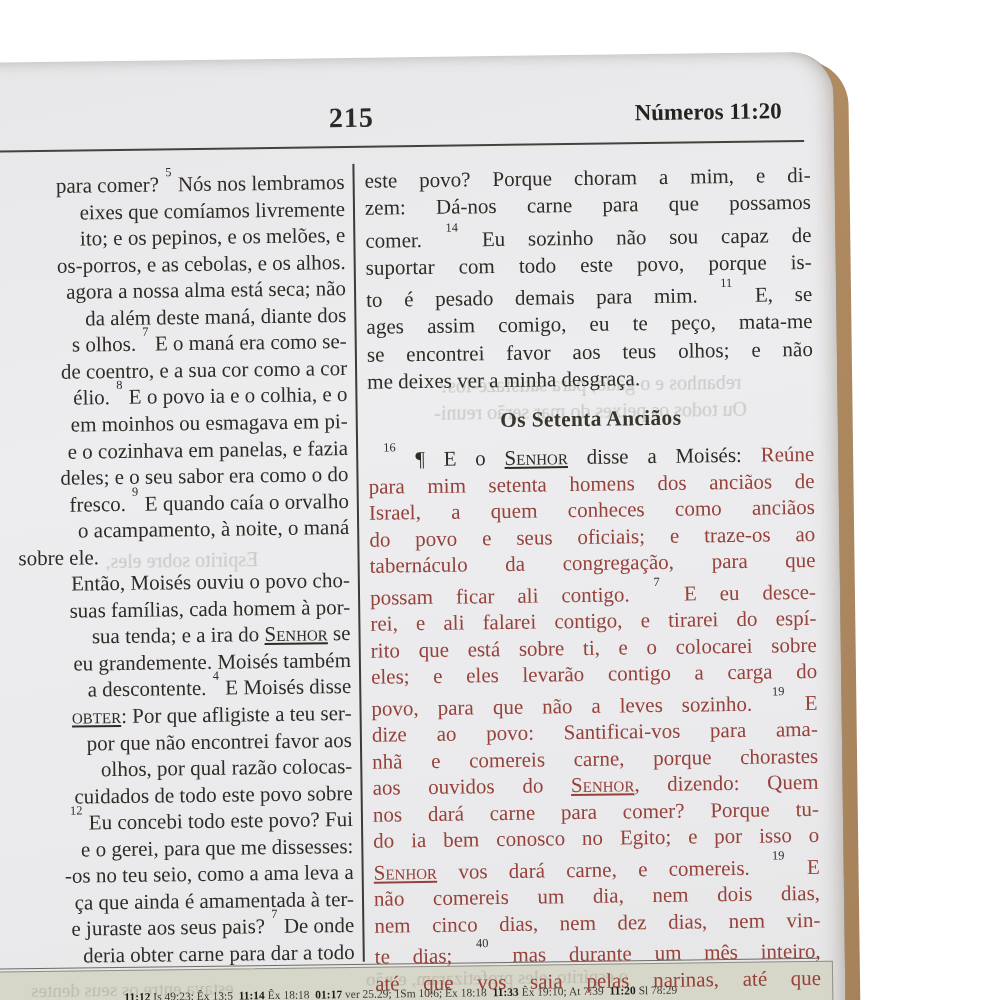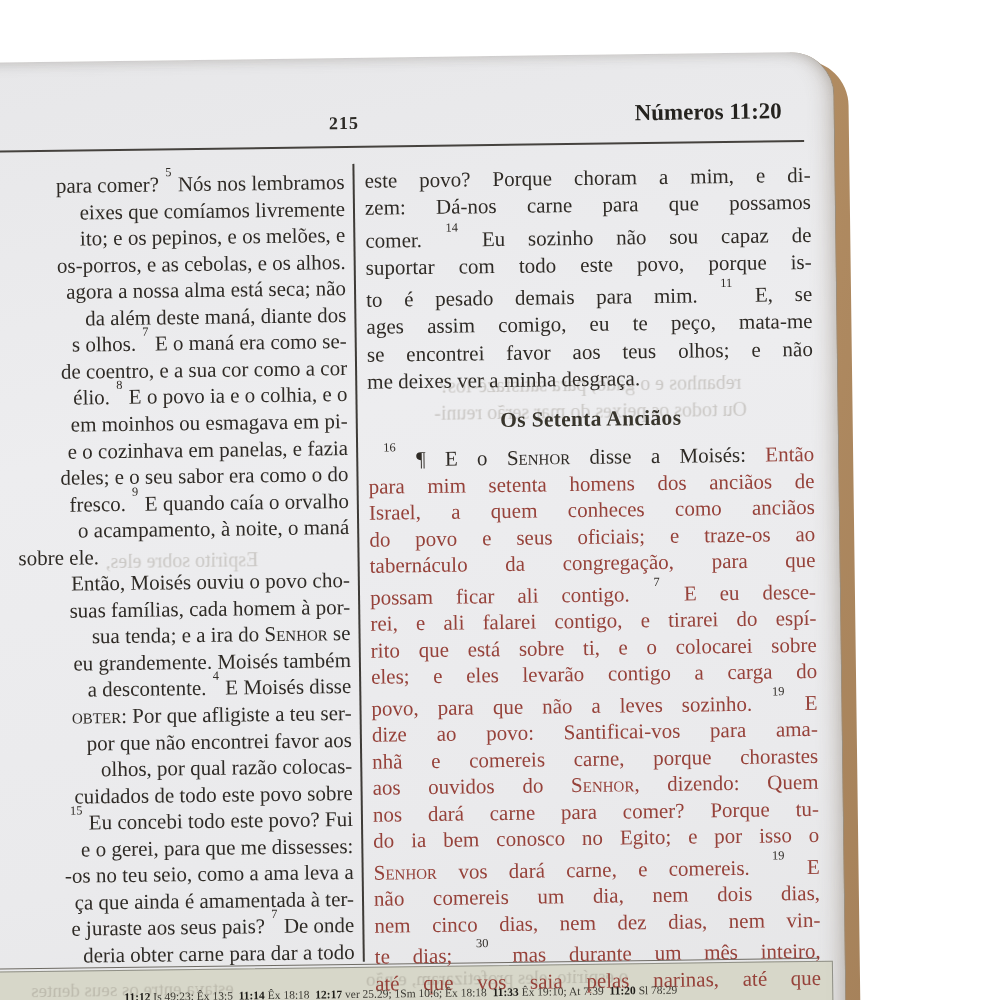--- a/index.html
+++ b/index.html
@@ -22,40 +22,40 @@
     position:absolute;left:-76px;top:58px;width:909px;height:1060px;
     background:linear-gradient(170deg,#e7e7e9 0%,#ededef 35%,#eaeaec 70%,#e4e4e5 100%);
     border-radius:0 44px 0 0;
     border-right:1px solid #9a8e7d;
     box-shadow:inset -16px 0 22px -14px rgba(110,95,75,.45), inset 0 10px 14px -10px rgba(120,115,105,.35);
     transform:rotate(-0.75deg);transform-origin:420px 0;
     color:var(--ink);
   }
   .sliver{position:absolute;left:-4px;top:68px;width:10px;height:30px;background:#5d594f;transform:rotate(-6deg);}
 
-  .pnum{position:absolute;left:404px;top:44px;font-size:18px;font-weight:bold;color:#2c2a26;letter-spacing:1px;margin-top:11px;}
+  .pnum{position:absolute;left:404px;top:44px;font-size:28px;font-weight:bold;color:#2c2a26;letter-spacing:1px;}
   .pref{position:absolute;right:52px;top:46px;font-size:23px;font-weight:bold;color:#25231f;}
   .hrule{position:absolute;left:14px;right:30px;top:88px;height:2px;background:#45423e;}
   .divider{position:absolute;left:427px;top:106px;width:2px;height:798px;background:#3e3b37;}
 
   .colL{position:absolute;left:0;top:112px;width:419px;height:860px;font-size:21px;z-index:2;}
   .ll{position:absolute;right:0;white-space:nowrap;}
   .ll.end{right:auto;left:88px;}
 
   .colR{position:absolute;left:439px;top:110px;width:446px;font-size:21px;z-index:2;}
   #rc1{line-height:27.3px;}
   #rc2{line-height:26.5px;}
   .rl{text-align:justify;text-align-last:justify;-moz-text-align-last:justify;}
   .rl.end{text-align-last:left;-moz-text-align-last:left;}
   .rl.indent{text-indent:14px;}
   .sect{margin:13px 0 7px 0;text-align:center;text-align-last:center;font-size:21.5px;font-weight:bold;color:#38352c;line-height:26px;letter-spacing:.3px;}
 
   .red{color:var(--red);}
   .vn{font-size:12.5px;position:relative;top:-7px;color:#322e29;padding:0 1px;}
-  .sc{font-variant:small-caps;}
+  .sc{font-variant:small-caps;text-decoration:underline;}
 
   
   .ghost{position:absolute;transform:scaleX(-1);color:#8d867a;opacity:.36;white-space:nowrap;font-size:20px;filter:blur(.3px);z-index:1;}
   .g1{left:439px;top:318px;width:446px;text-align:center;}
   .g2{left:439px;top:345px;width:446px;text-align:center;}
   .g3{left:175px;top:489px;}
   .g4{left:95px;top:918px;font-size:19px;}
   .g5{left:430px;top:911px;font-size:19px;}
 
   .frule{position:absolute;left:10px;right:26px;top:906px;height:1px;background:#6e6b64;}
@@ -102,61 +102,61 @@
         <div class="ll end" style="top: 371.7px;">sobre ele.</div>
         <div class="ll" style="top: 398.25px;">Então, Moisés ouviu o povo cho-</div>
         <div class="ll" style="top: 424.8px;">suas famílias, cada homem à por-</div>
         <div class="ll" style="top: 451.35px;">sua tenda; e a ira do <span class="sc">Senhor</span> se</div>
         <div class="ll" style="top: 477.9px;">eu grandemente. Moisés também</div>
         <div class="ll" style="top: 504.45px;">a descontente. <sup class="vn">4</sup> E Moisés disse</div>
         <div class="ll" style="top: 531px;"><span class="sc">obter</span>: Por que afligiste a teu ser-</div>
         <div class="ll" style="top: 557.55px;">por que não encontrei favor aos</div>
         <div class="ll" style="top: 584.1px;">olhos, por qual razão colocas-</div>
         <div class="ll" style="top: 610.65px;">cuidados de todo este povo sobre</div>
-        <div class="ll" style="top: 637.2px;"><sup class="vn">15</sup> Eu concebi todo este povo? Fui</div>
+        <div class="ll" style="top: 637.2px;"><sup class="vn">12</sup> Eu concebi todo este povo? Fui</div>
         <div class="ll" style="top: 663.75px;">e o gerei, para que me dissesses:</div>
         <div class="ll" style="top: 690.3px;">-os no teu seio, como a ama leva a</div>
         <div class="ll" style="top: 716.85px;">ça que ainda é amamentada à ter-</div>
         <div class="ll" style="top: 743.4px;">e juraste aos seus pais? <sup class="vn">7</sup> De onde</div>
         <div class="ll" style="top: 769.95px;">deria obter carne para dar a todo</div>
       </div>
 
     <div class="colR">
       <div id="rc1">
           <div class="rl">este povo? Porque choram a mim, e di-</div>
           <div class="rl">zem: Dá-nos carne para que possamos</div>
           <div class="rl">comer. <sup class="vn">14</sup> Eu sozinho não sou capaz de</div>
           <div class="rl">suportar com todo este povo, porque is-</div>
           <div class="rl">to é pesado demais para mim. <sup class="vn">11</sup> E, se</div>
           <div class="rl">ages assim comigo, eu te peço, mata-me</div>
           <div class="rl">se encontrei favor aos teus olhos; e não</div>
           <div class="rl end">me deixes ver a minha desgraça.</div>
         </div>
       <h3 class="sect">Os Setenta Anciãos</h3>
       <div id="rc2">
-          <div class="rl indent"><sup class="vn">16</sup> ¶ E o <span class="sc">Senhor</span> disse a Moisés: <span class="red">Então</span></div>
+          <div class="rl indent"><sup class="vn">16</sup> ¶ E o <span class="sc">Senhor</span> disse a Moisés: <span class="red">Reúne</span></div>
           <div class="rl"><span class="red">para mim setenta homens dos anciãos de</span></div>
           <div class="rl"><span class="red">Israel, a quem conheces como anciãos</span></div>
           <div class="rl"><span class="red">do povo e seus oficiais; e traze-os ao</span></div>
           <div class="rl"><span class="red">tabernáculo da congregação, para que</span></div>
           <div class="rl"><span class="red">possam ficar ali contigo. <sup class="vn">7</sup> E eu desce-</span></div>
           <div class="rl"><span class="red">rei, e ali falarei contigo, e tirarei do espí-</span></div>
           <div class="rl"><span class="red">rito que está sobre ti, e o colocarei sobre</span></div>
           <div class="rl"><span class="red">eles; e eles levarão contigo a carga do</span></div>
           <div class="rl"><span class="red">povo, para que não a leves sozinho. <sup class="vn">19</sup> E</span></div>
           <div class="rl"><span class="red">dize ao povo: Santificai-vos para ama-</span></div>
           <div class="rl"><span class="red">nhã e comereis carne, porque chorastes</span></div>
           <div class="rl"><span class="red">aos ouvidos do <span class="sc">Senhor</span>, dizendo: Quem</span></div>
           <div class="rl"><span class="red">nos dará carne para comer? Porque tu-</span></div>
           <div class="rl"><span class="red">do ia bem conosco no Egito; e por isso o</span></div>
           <div class="rl"><span class="red"><span class="sc">Senhor</span> vos dará carne, e comereis. <sup class="vn">19</sup> E</span></div>
           <div class="rl"><span class="red">não comereis um dia, nem dois dias,</span></div>
           <div class="rl"><span class="red">nem cinco dias, nem dez dias, nem vin-</span></div>
-          <div class="rl"><span class="red">te dias; <sup class="vn">30</sup> mas durante um mês inteiro,</span></div>
+          <div class="rl"><span class="red">te dias; <sup class="vn">40</sup> mas durante um mês inteiro,</span></div>
           <div class="rl"><span class="red">até que vos saia pelas narinas, até que</span></div>
         </div>
     </div>
 
     <div class="frule"></div>
     <div class="fstrip"></div>
-    <div id="refs" class="refs"><b>11:12</b> Is 49:23; Êx 13:5&nbsp;&nbsp;<b>11:14</b> Êx 18:18&nbsp;&nbsp;<b>12:17</b> ver 25.29; 1Sm 10:6; Êx 18:18&nbsp;&nbsp;<b>11:33</b> Êx 19:10; At 7:39&nbsp;&nbsp;<b>11:20</b> Sl 78:29</div>
+    <div id="refs" class="refs"><b>11:12</b> Is 49:23; Êx 13:5&nbsp;&nbsp;<b>11:14</b> Êx 18:18&nbsp;&nbsp;<b>01:17</b> ver 25.29; 1Sm 10:6; Êx 18:18&nbsp;&nbsp;<b>11:33</b> Êx 19:10; At 7:39&nbsp;&nbsp;<b>11:20</b> Sl 78:29</div>
   </div>
 </div>
 
 </body></html>

